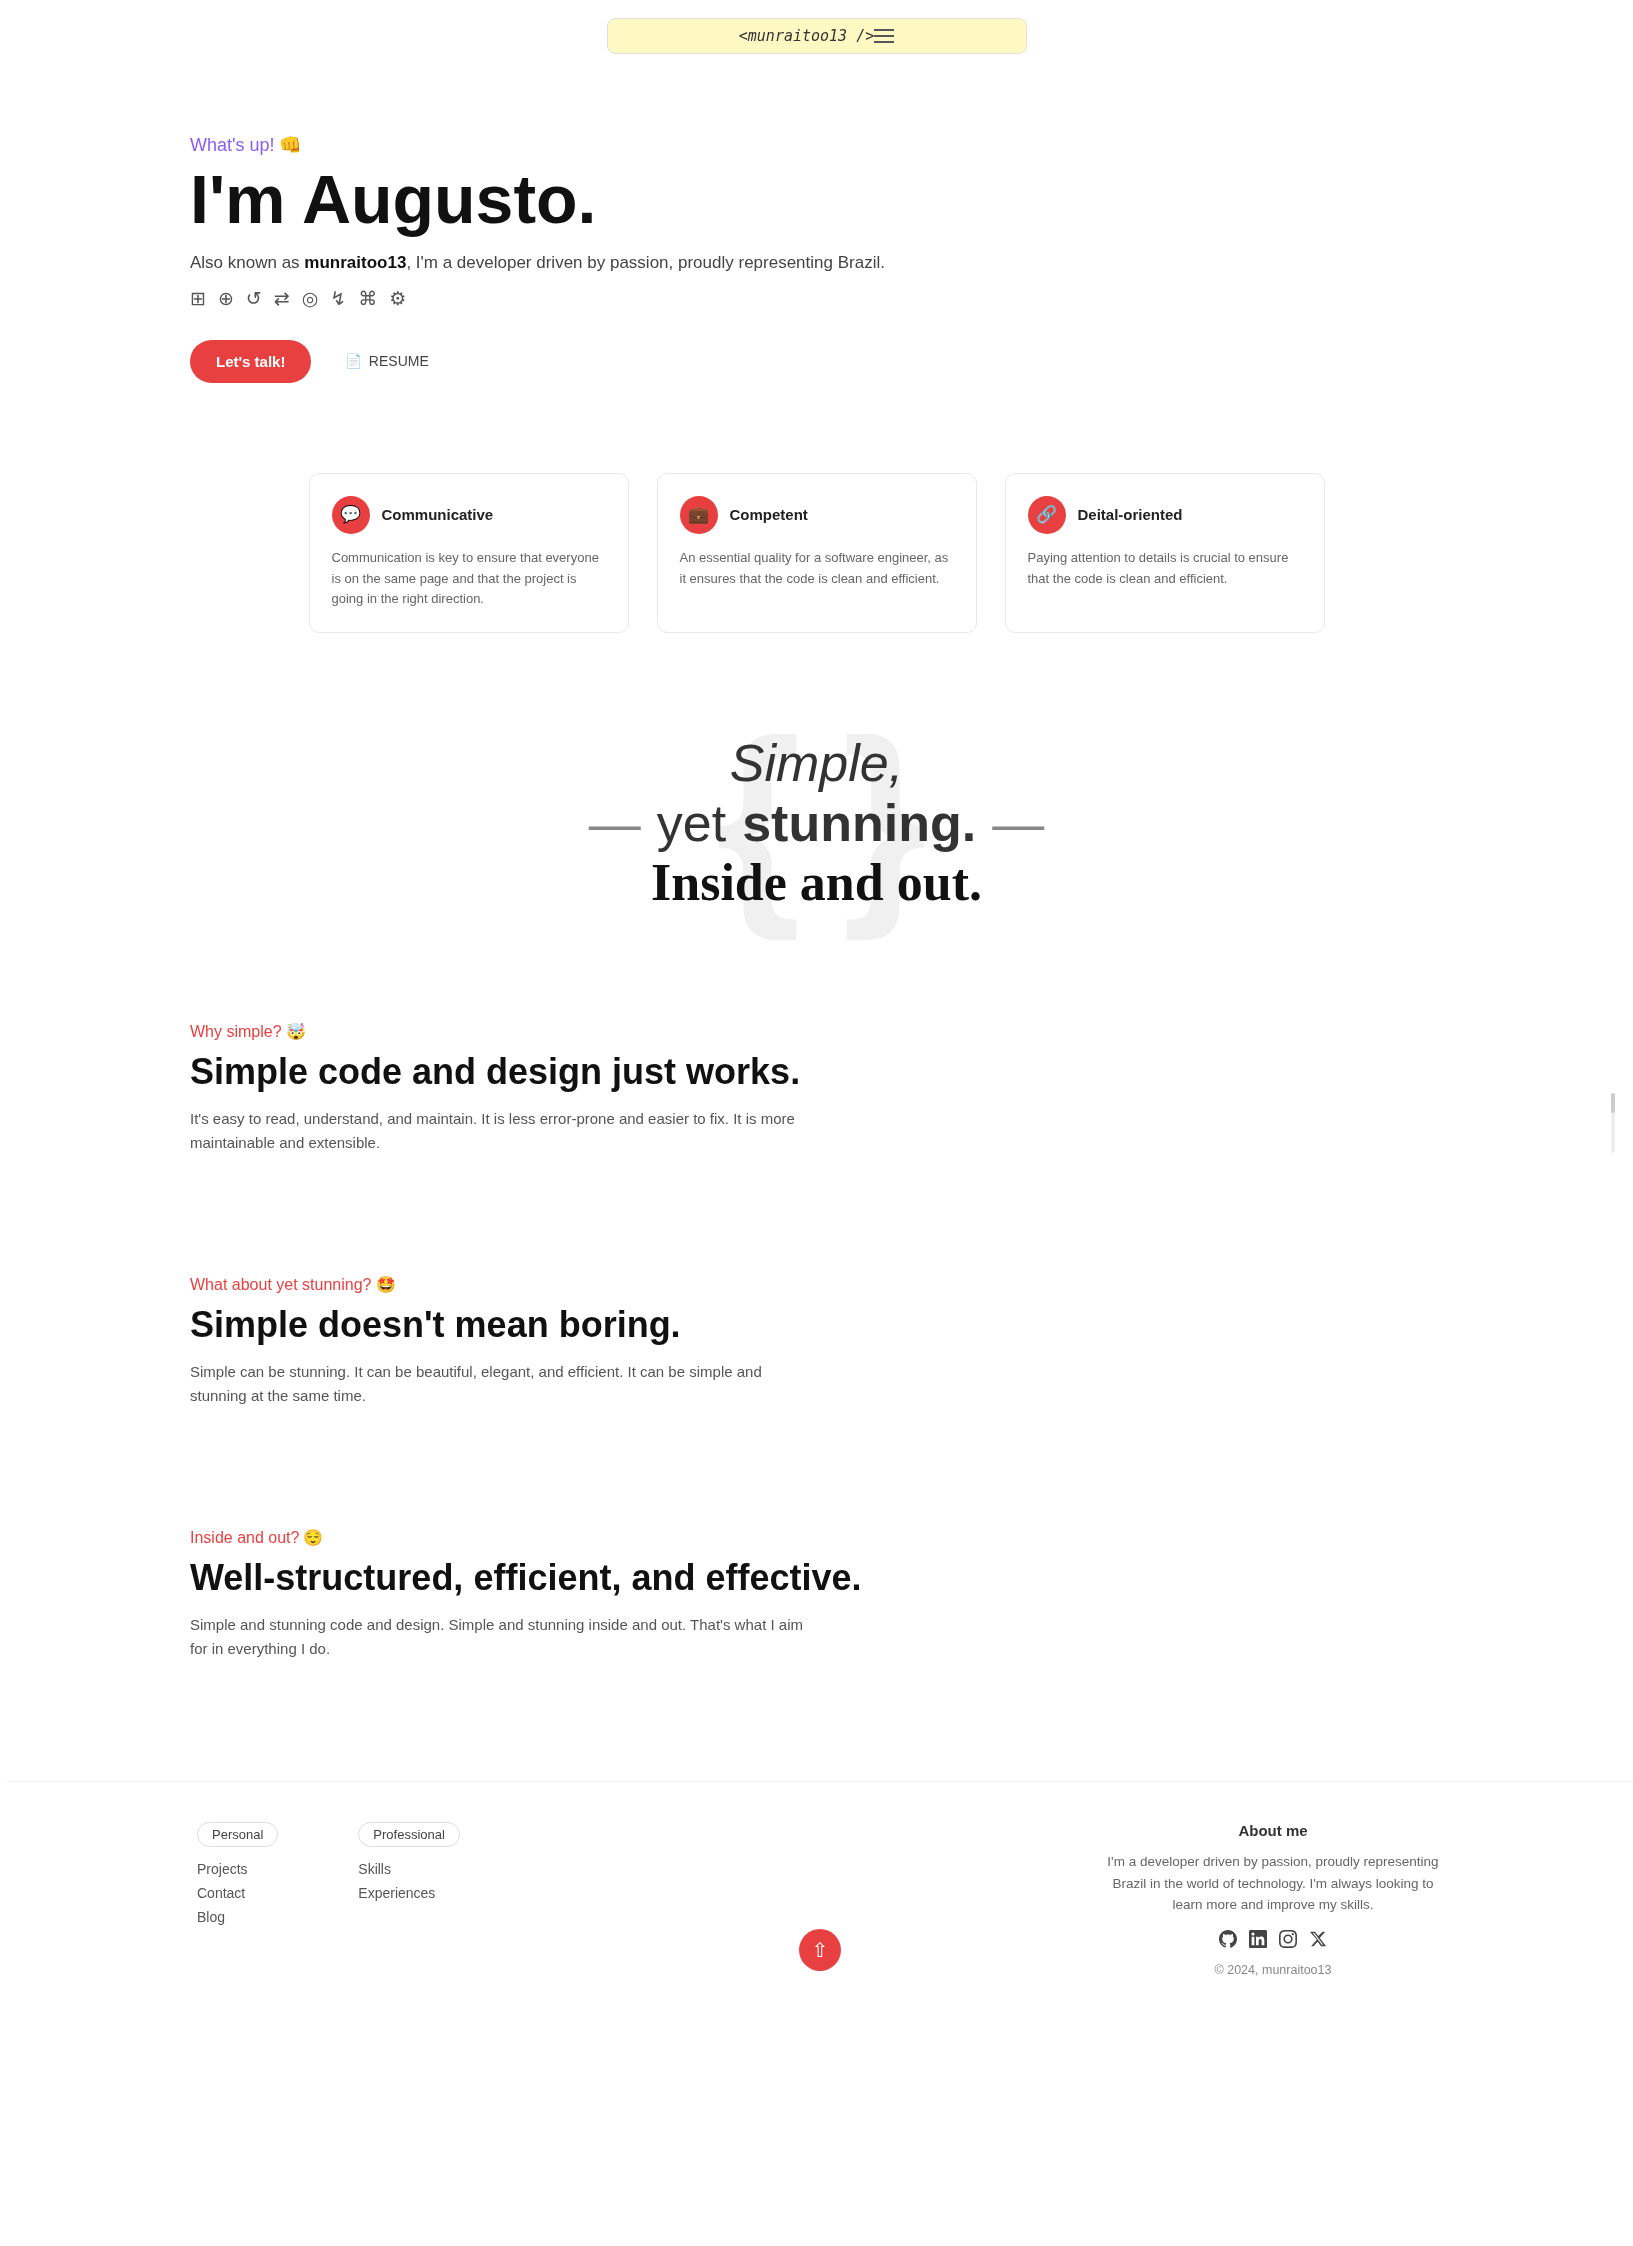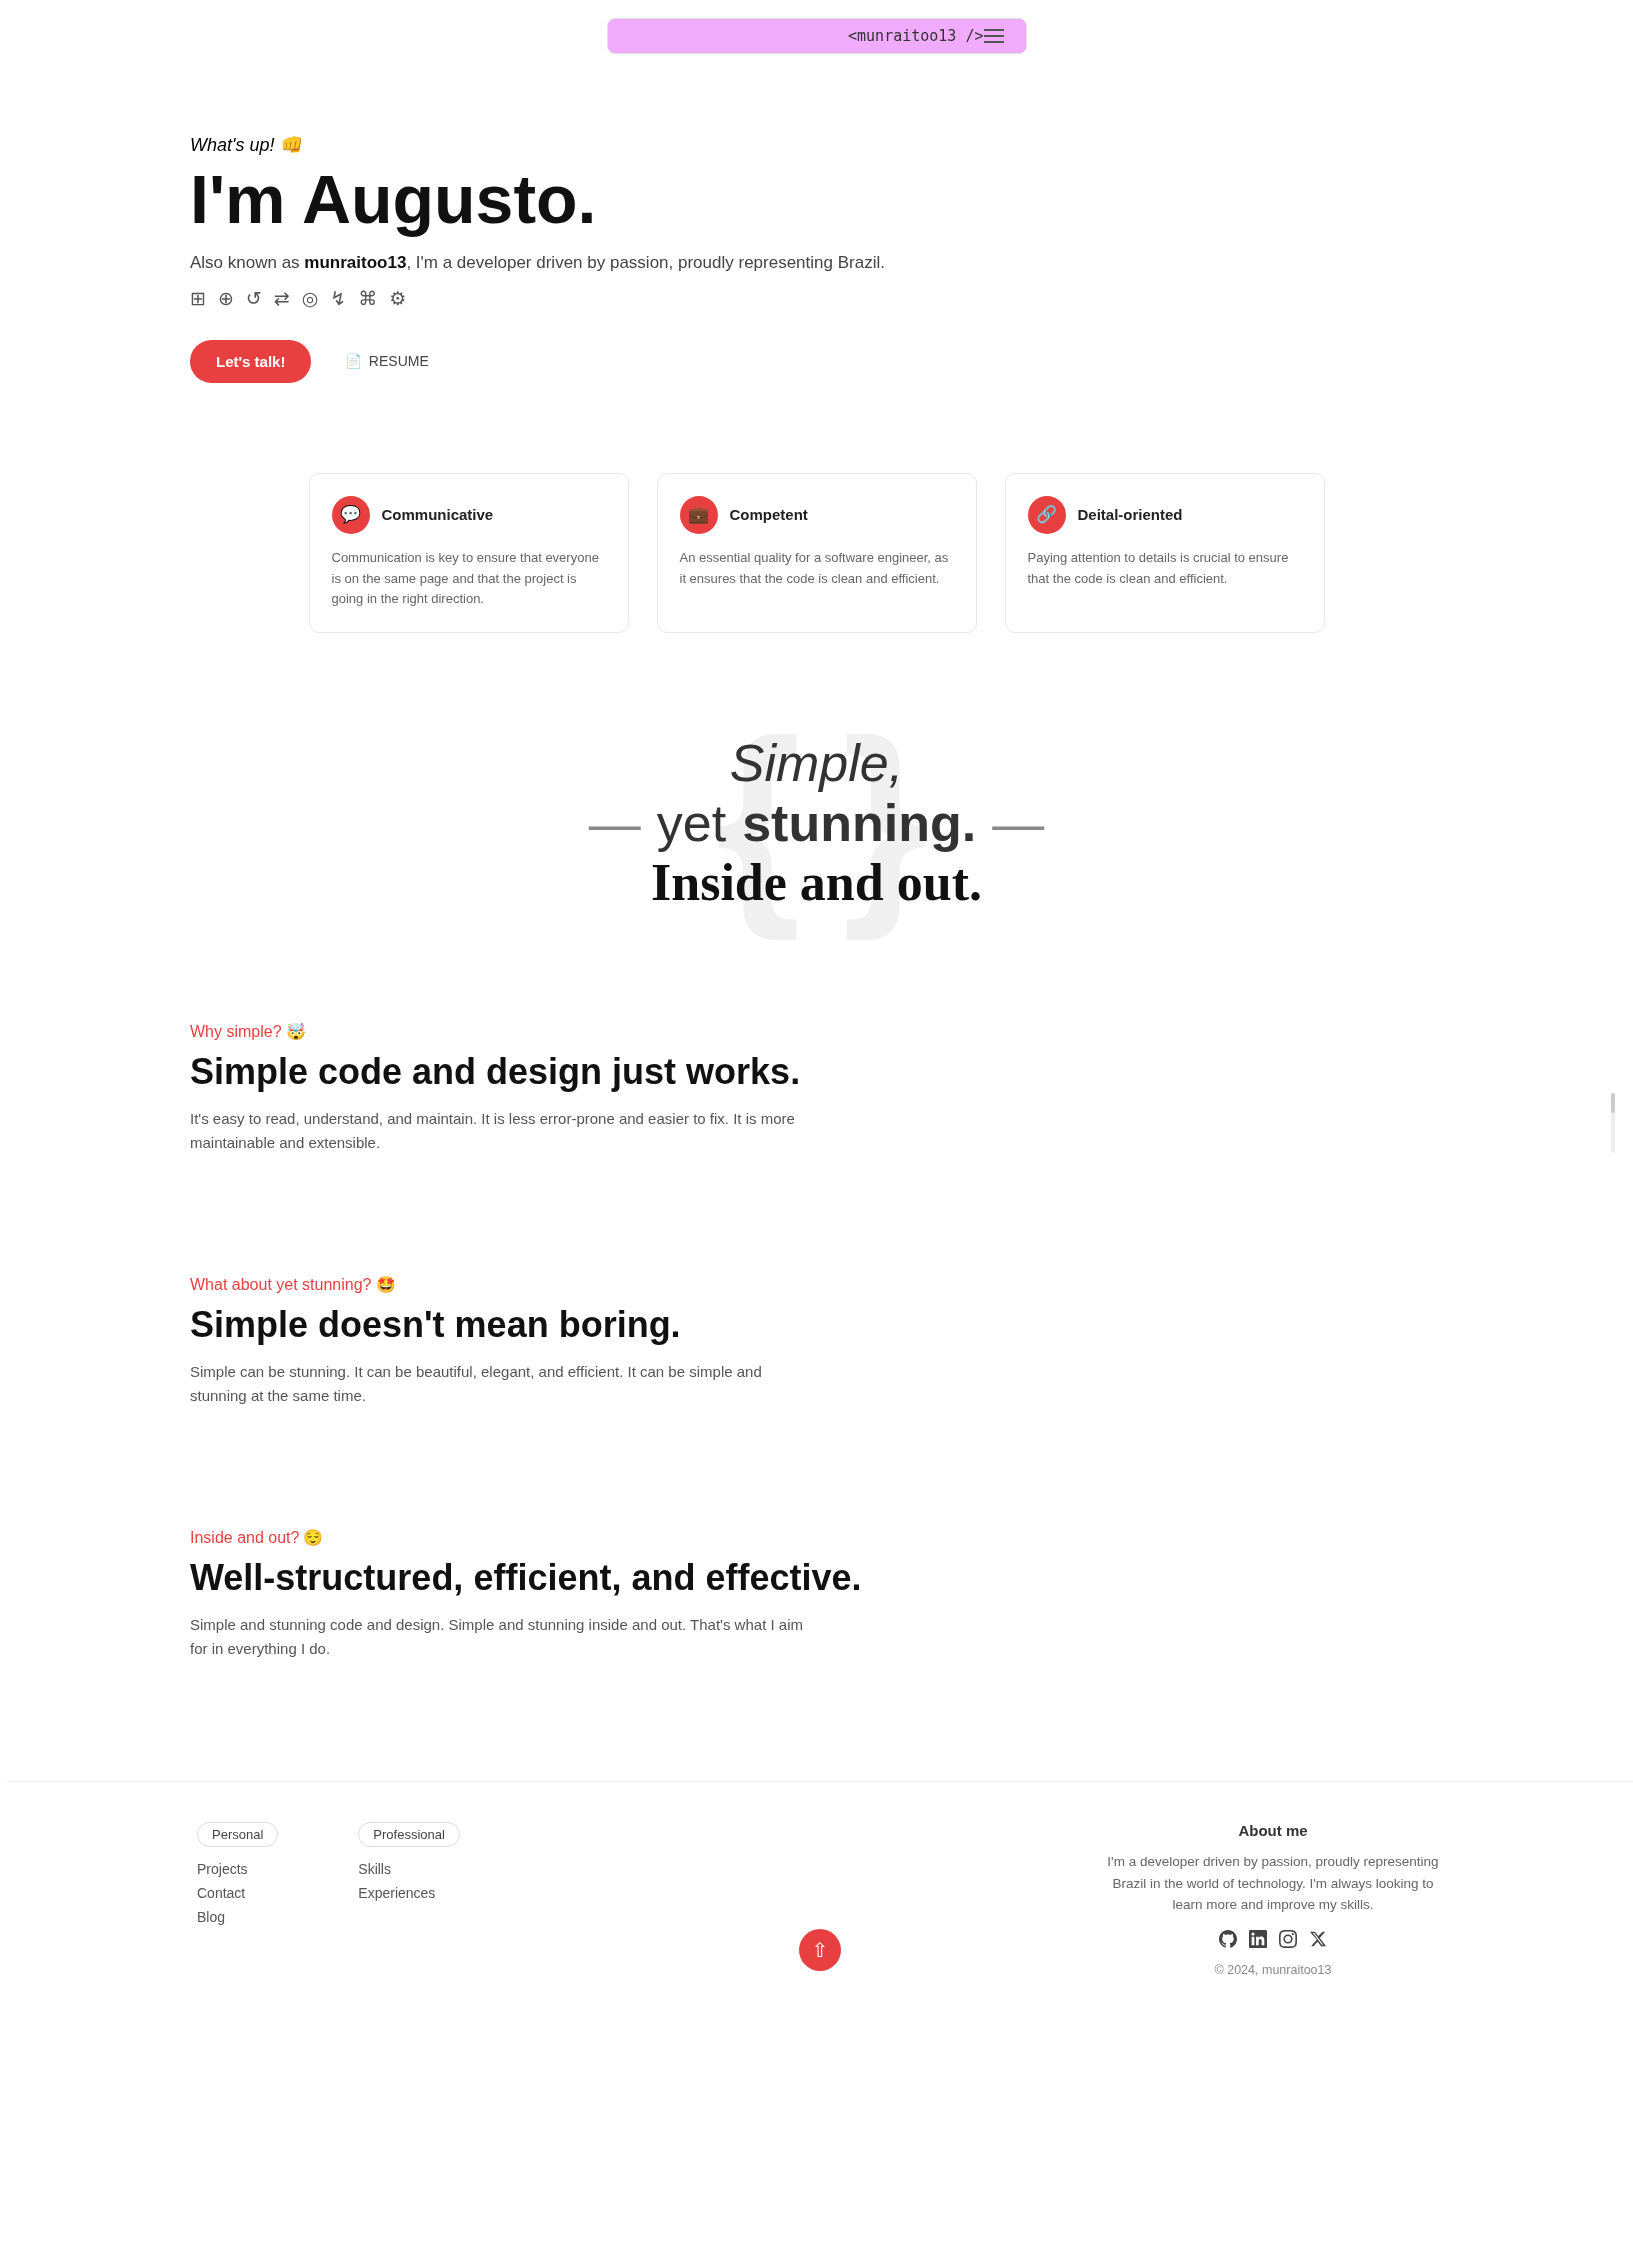--- a/index.html
+++ b/index.html
@@ -15,26 +15,27 @@
 
     
     nav {
       display: flex;
       justify-content: center;
       padding: 18px 0 10px;
     }
     .nav-inner {
       display: flex;
       align-items: center;
-      justify-content: flex-end;
+      justify-content: center;
       border: 1.5px solid #e0e0e0;
       border-radius: 8px;
       padding: 8px 22px;
       width: 420px;
-      background: #f0abfc;
+      background: #fef9c3;
+      font-style: italic;
     }
     .nav-brand {
       font-size: 15px;
       color: #333;
       font-family: monospace;
     }
     .nav-hamburger {
       display: flex;
       flex-direction: column;
       gap: 4px;
@@ -46,23 +47,22 @@
       height: 2px;
       background: #555;
     }
 
     
     .hero {
       padding: 70px 0 30px 190px;
     }
     .hero-sup {
       font-size: 18px;
-      color: #000000;
+      color: #8b5cf6;
       margin-bottom: 6px;
-      font-style: italic;
     }
     .hero-title {
       font-size: 68px;
       font-weight: 900;
       color: #111;
       line-height: 1.1;
       margin-bottom: 16px;
     }
     .hero-subtitle {
       font-size: 17px;

